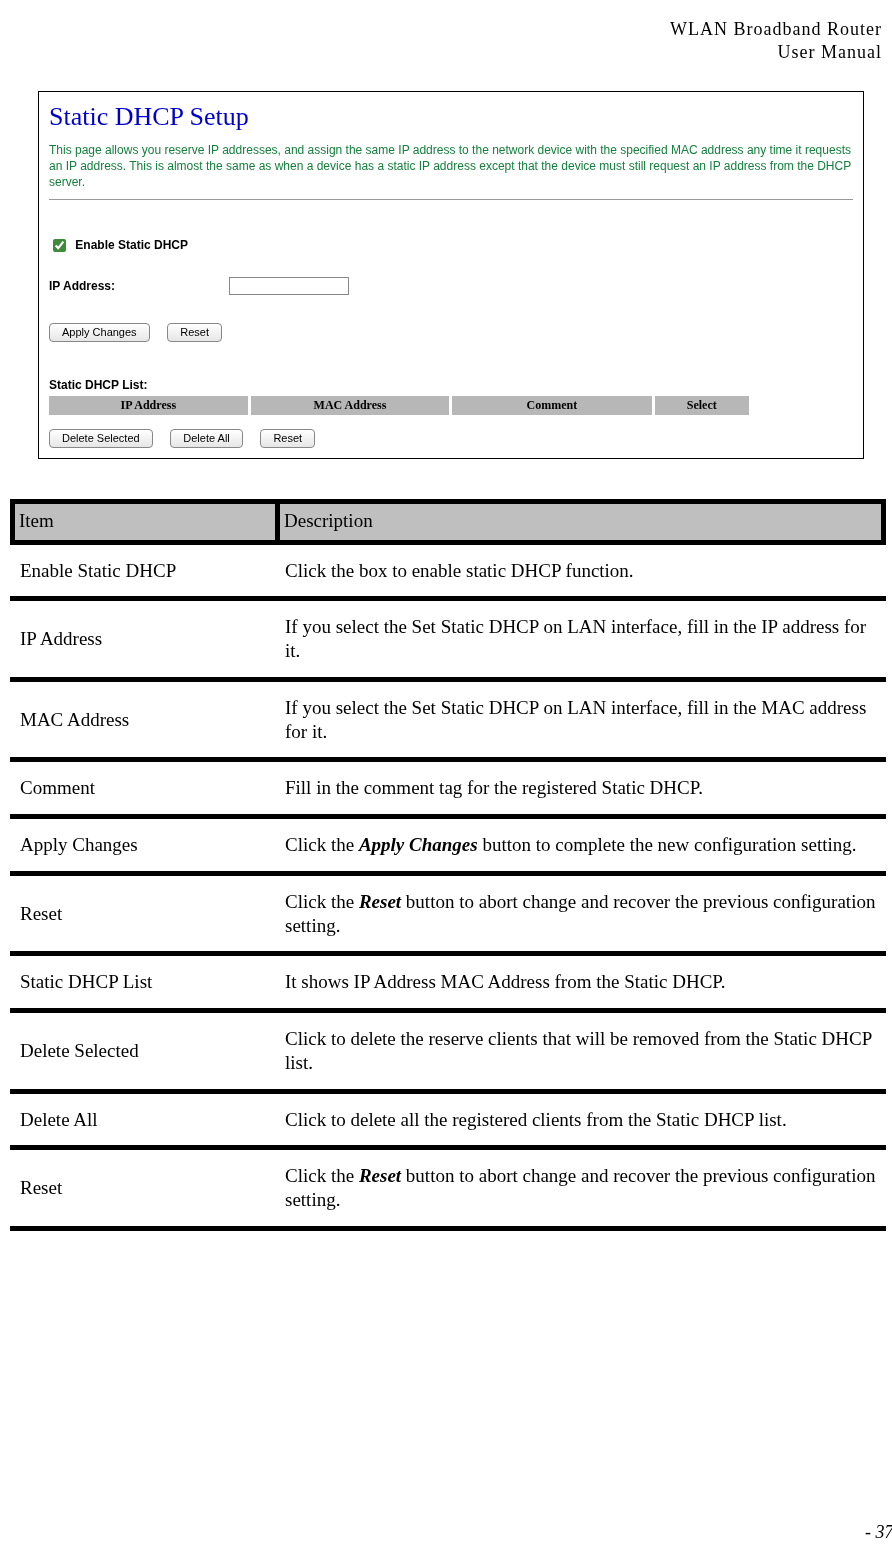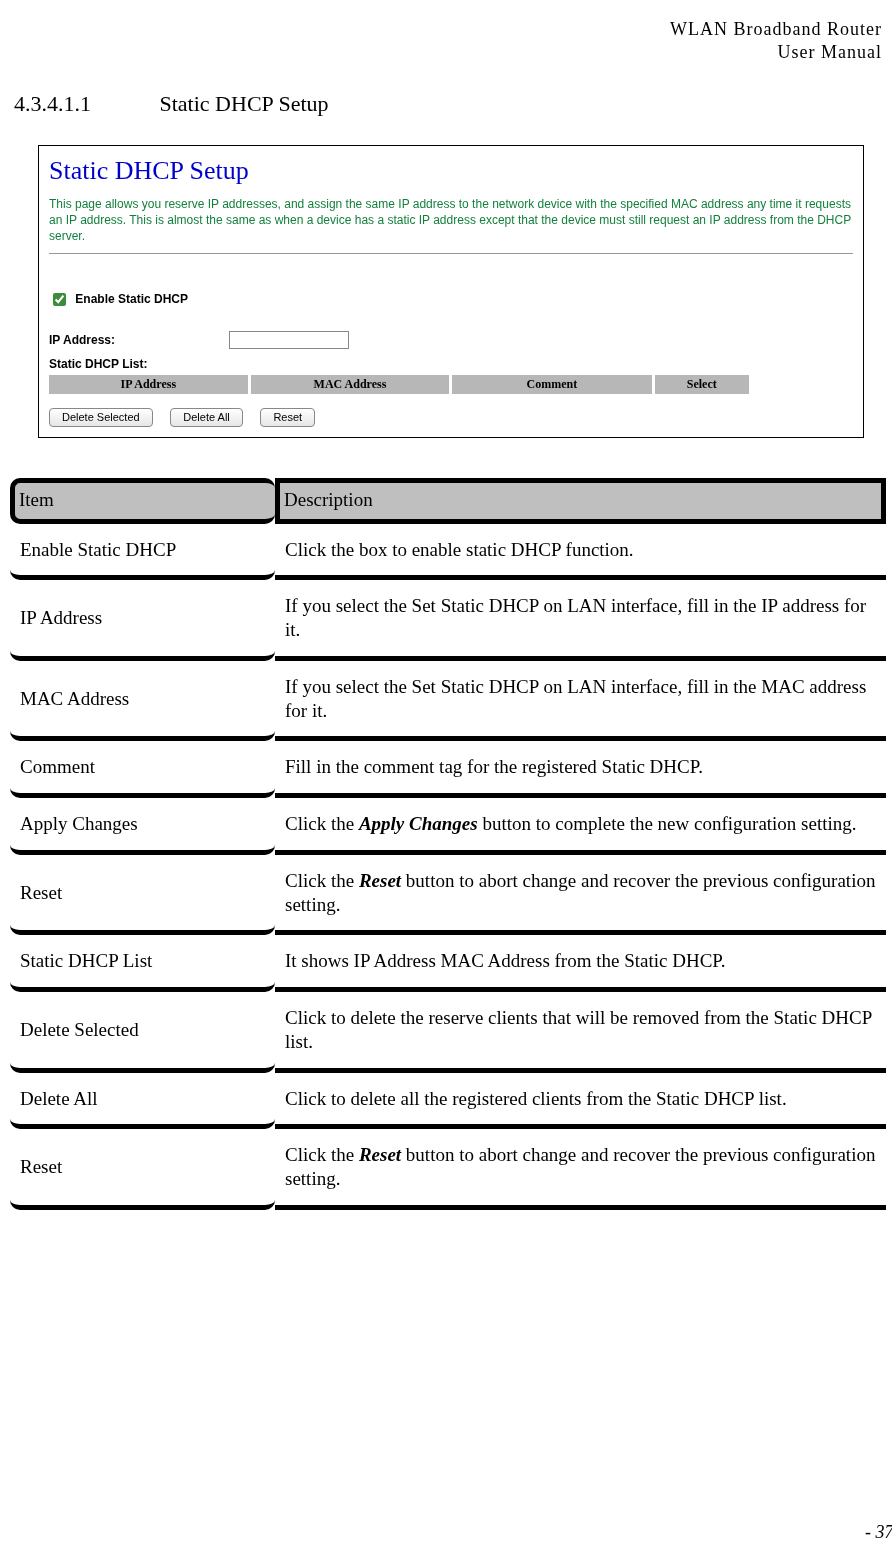--- a/index.html
+++ b/index.html
@@ -151,21 +151,21 @@
   }
   .desc-table .hdr td.desccol {
     border-right: 5px solid #000;
   }
   .desc-table tbody.rows td {
     border-bottom: 5px solid #000;
     padding: 14px 10px 14px 10px;
     vertical-align: middle;
     line-height: 1.25;
   }
-  .desc-table td.itemcol { width: 245px; border-radius: 10px; }
+  .desc-table td.itemcol { width: 245px; }
   .desc-table td.desccol { }
   .boldi { font-weight: bold; font-style: italic; }
 
   .footer {
     position: absolute;
     bottom: 10px;
     left: 12px;
     width: 100%;
     text-align: right;
     font-family: "Times New Roman", serif;
@@ -176,40 +176,40 @@
 </head>
 <body>
 
 <div class="page">
 
   <div class="header-right">
     <div>WLAN Broadband Router</div>
     <div>User Manual</div>
   </div>
 
-  <div class="section-heading">
-    <span class="num">4.3.4.1.1</span>
-    <span>Static DHCP Setup</span>
-  </div>
 
   <div class="shot">
     <div class="shot-title">Static DHCP Setup</div>
     <div class="shot-desc">This page allows you reserve IP addresses, and assign the same IP address to the network device with the specified MAC address any time it requests an IP address. This is almost the same as when a device has a static IP address except that the device must still request an IP address from the DHCP server.</div>
     <hr class="thin">
 
     <div class="enable-row">
       <input type="checkbox" checked="" style="">
       <span>Enable Static DHCP</span>
     </div>
 
     <div class="formrow">
       <span class="lbl">IP Address:</span>
       <input type="text" class="ip-input" value="" style="">
     </div>
 
+    <div class="btnbar">
+      <span class="winbtn">Apply Changes</span>
+      <span class="winbtn">Reset</span>
+    </div>
 
     <div class="list-label">Static DHCP List:</div>
     <table class="list-table">
       <tbody>
           <tr>
         <th class="ip">IP Address</th>
         <th class="mac">MAC Address</th>
         <th class="cmt">Comment</th>
         <th class="sel">Select</th>
       </tr>

